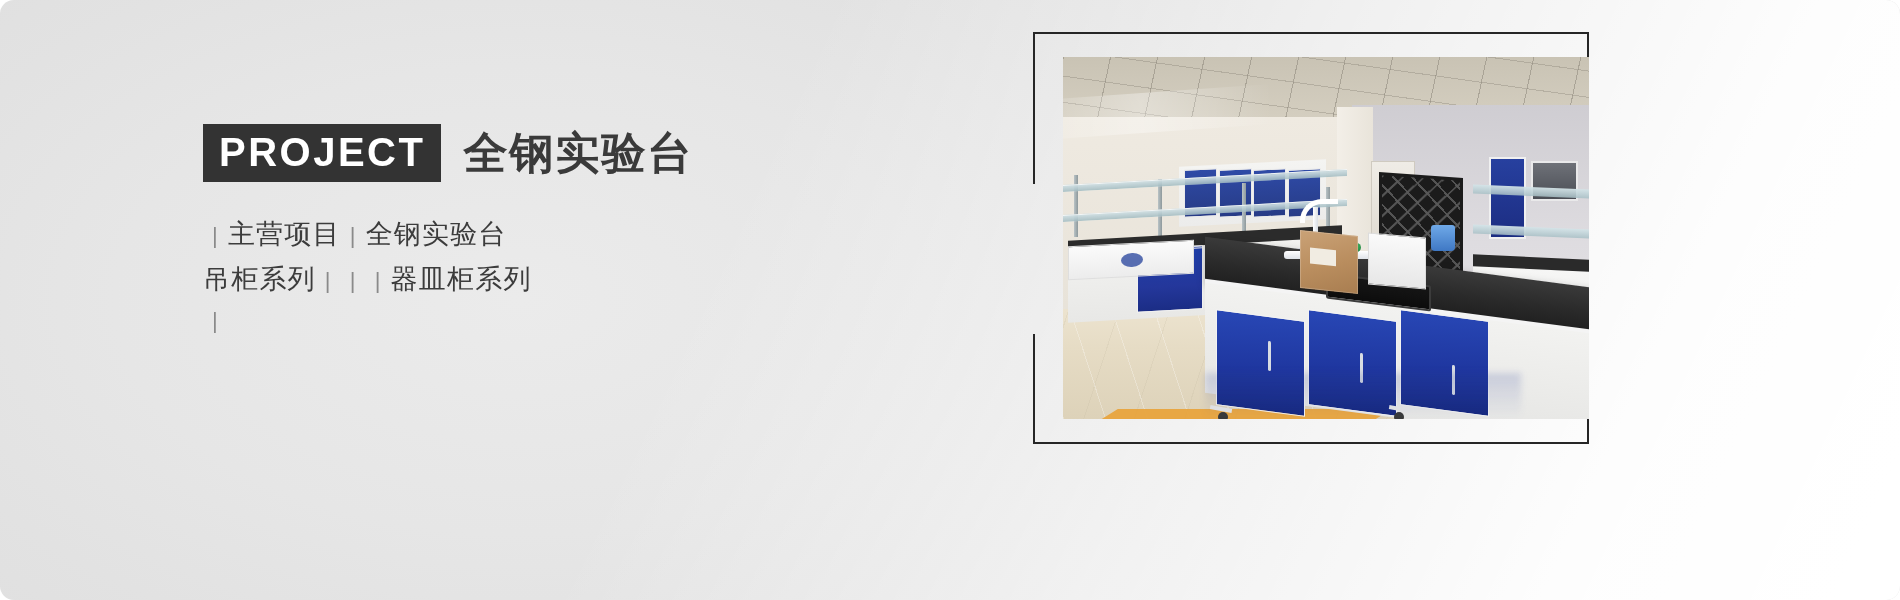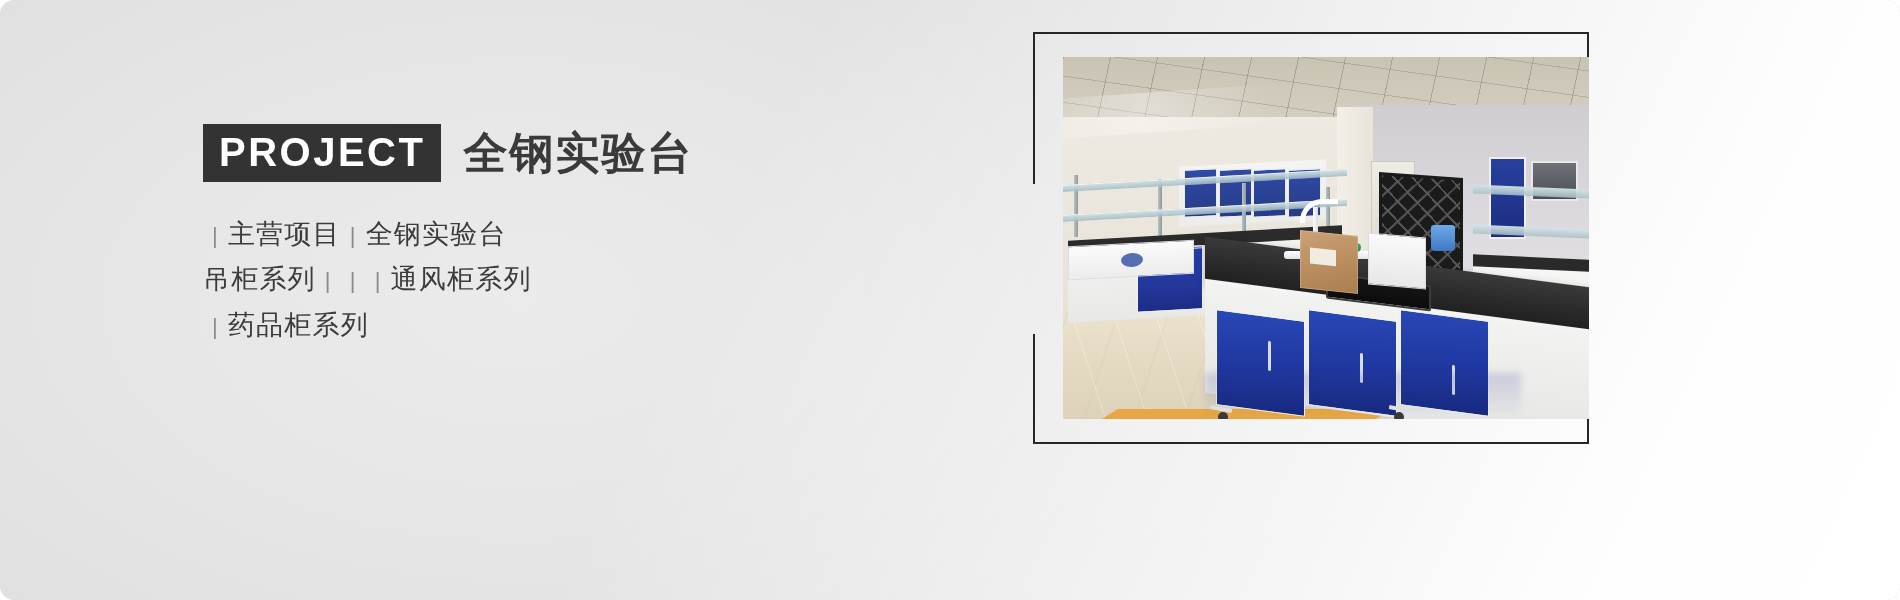--- a/index.html
+++ b/index.html
@@ -418,26 +418,25 @@
         <span class="cat-item">主营项目</span>
         <span class="cat-sep">|</span>
         <span class="cat-item">全钢实验台</span>
       </div>
 
       <div class="cat-line">
         <span class="cat-item">吊柜系列</span>
         <span class="cat-sep">|</span>
         <span class="cat-sep">|</span>
         <span class="cat-sep">|</span>
-        <span class="cat-item">通风柜系列</span>
+        <span class="cat-item">器皿柜系列</span>
       </div>
 
       <div class="cat-line">
         <span class="cat-sep">|</span>
-        <span class="cat-item">药品柜系列</span>
       </div>
 
     </div>
   </div>
 
   <div class="photo-wrap">
     <div class="frame-top"></div>
     <div class="frame-bottom"></div>
     <div class="frame-left-a"></div>
     <div class="frame-left-b"></div>

